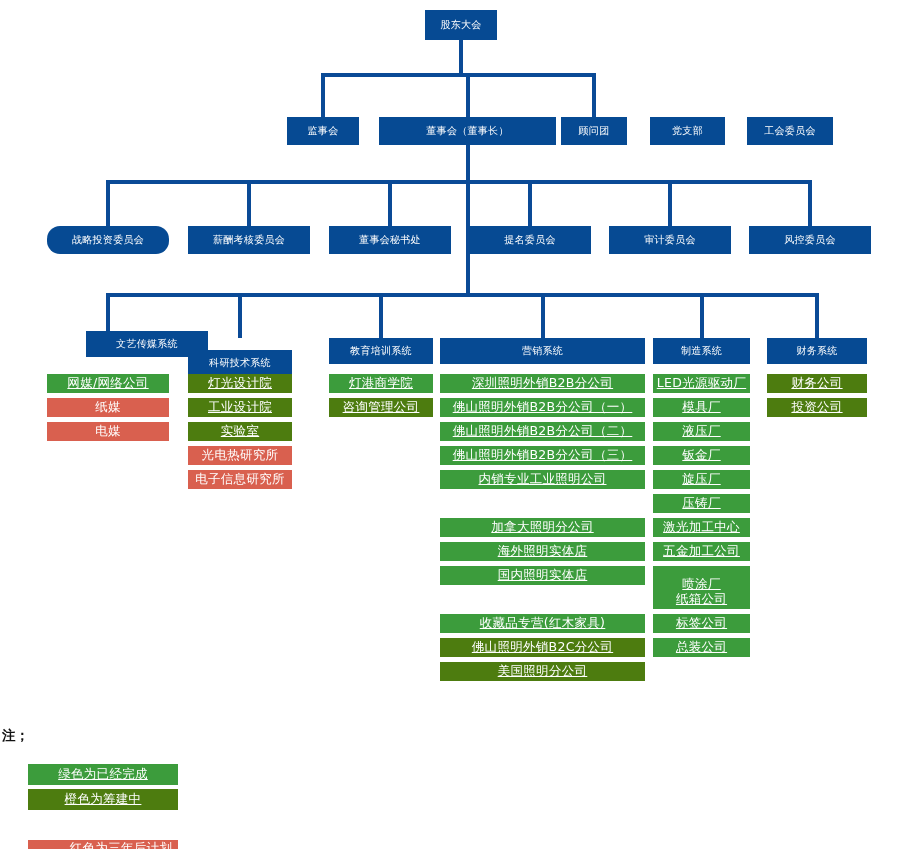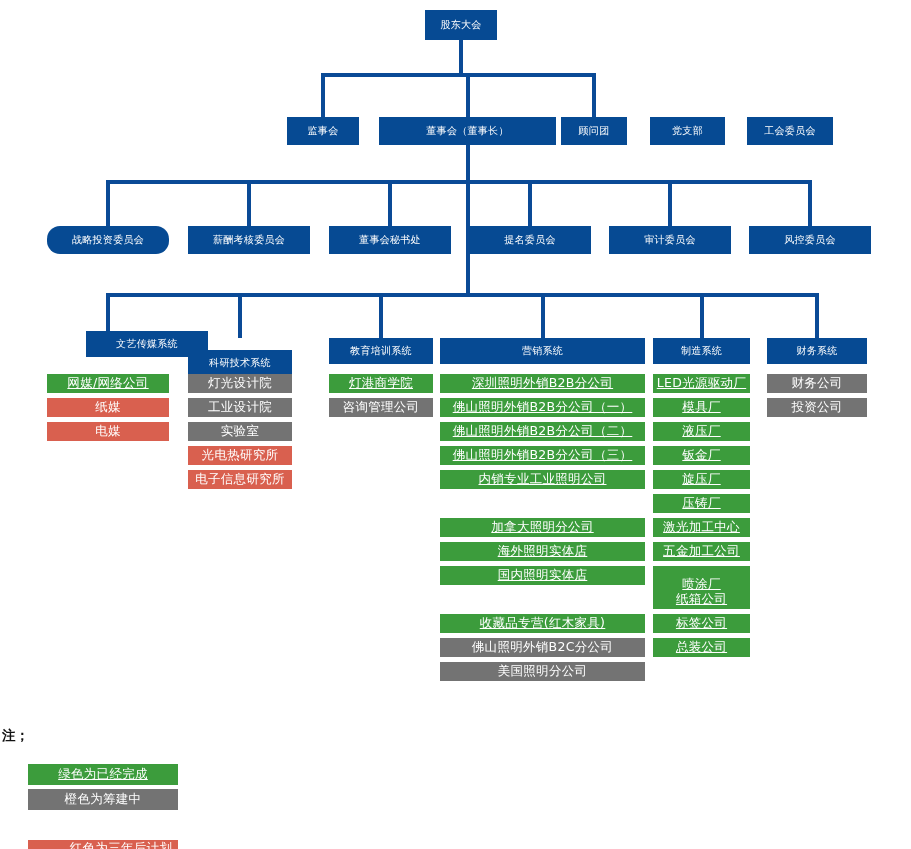--- a/index.html
+++ b/index.html
@@ -28,21 +28,21 @@
     justify-content: center;
     color: #ffffff;
     font-size: 12.5px;
     line-height: 1;
     letter-spacing: 0.3px;
     white-space: nowrap;
     text-align: center;
   }
   .node.blue   { background: #064a93; }
   .node.green  { background: #3c9c3c; text-decoration: underline; }
-  .node.orange { background: #737373; }
+  .node.orange { background: #4d7c0f; text-decoration: underline; }
   .node.red    { background: #d9604f; }
 
   .node.hdr { font-size: 10px; font-family: Liberation Serif, serif; }
 
   .conn {
     position: absolute;
     background: #0a4a96;
   }
 
   .legend-label {

